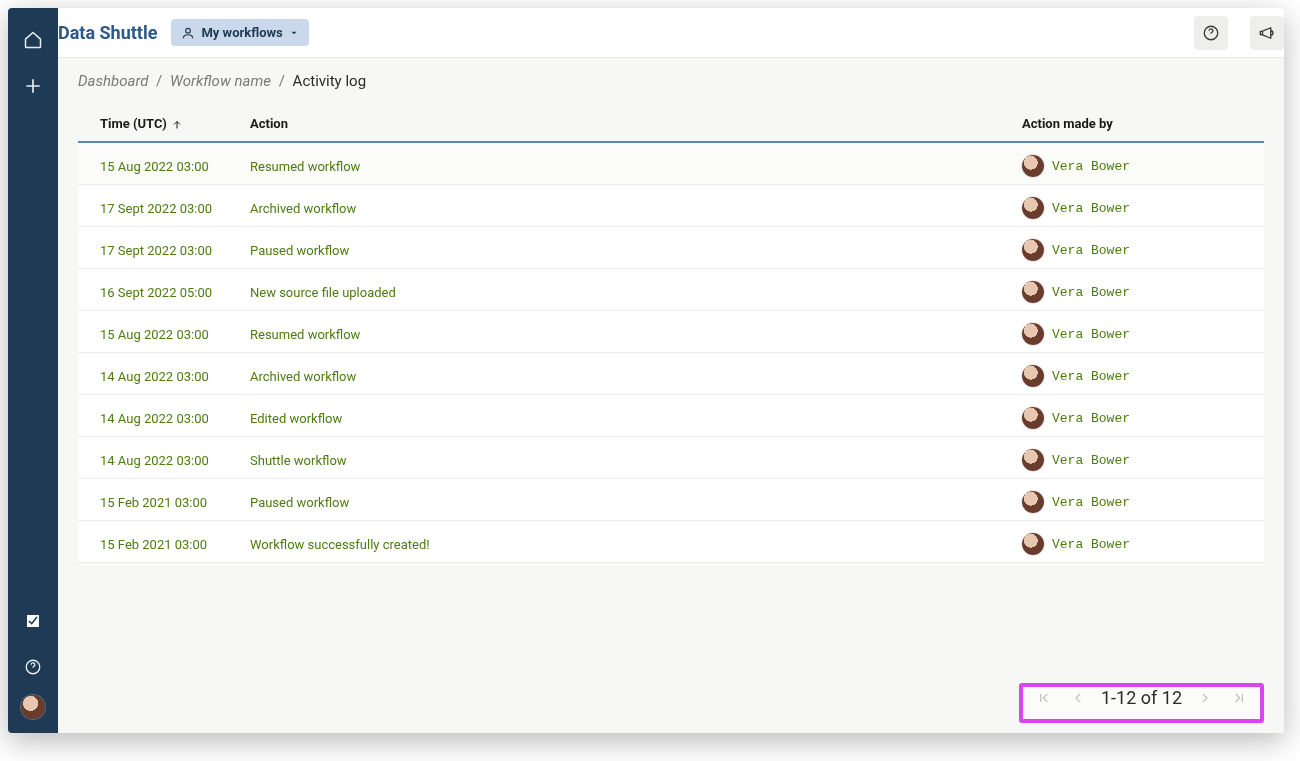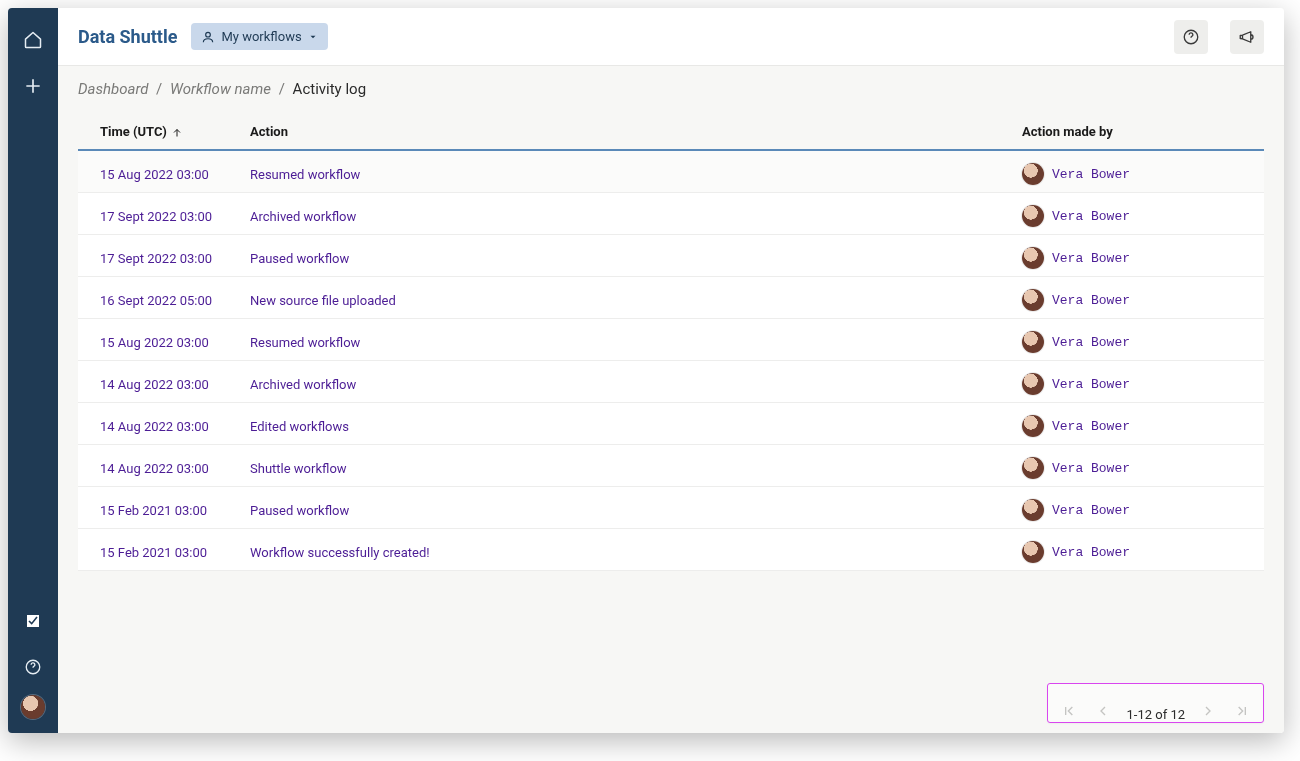--- a/index.html
+++ b/index.html
@@ -49,41 +49,41 @@
     
     .main {
       flex: 1;
       background: #f7f7f5;
       display: flex;
       flex-direction: column;
       min-width: 0;
       position: relative;
     }
     .topbar {
-      height: 58px;
+      height: 50px;
       background: #fff;
       border-bottom: 1px solid #e8e8e6;
       display: flex;
       align-items: center;
-      padding: 0 20px;
+      padding: 0 0;
       gap: 14px;
     }
     .app-title {
       color: #2b5a8a;
       font-weight: 700;
       font-size: 18px;
     }
     .wf-chip {
       display: inline-flex;
       align-items: center;
       gap: 6px;
       background: #c9d8eb;
       color: #1f3a54;
       font-size: 13px;
-      font-weight: 400;
+      font-weight: 700;
       padding: 6px 10px;
       border-radius: 4px;
       cursor: pointer;
     }
     .wf-chip svg { display: block; }
     .top-spacer { flex: 1; }
     .top-icon-btn {
       width: 34px; height: 34px;
       background: #eeeeec;
       border-radius: 4px;
@@ -119,44 +119,44 @@
     .thead .col-time { display: flex; align-items: flex-end; gap: 4px; cursor: pointer; }
     .trow {
       display: grid;
       grid-template-columns: 150px 1fr 220px;
       align-items: center;
       padding: 12px 22px;
       height: 42px;
       background: #fff;
       border-bottom: 1px solid #ededec;
       font-size: 13px;
-      color: #4c1d95;
+      color: #4d7c0f;
     }
     .trow:first-child { background: #fbfbfa; }
     .user-cell { display: flex; align-items: center; gap: 8px; font-family: Liberation Mono, monospace; }
     .user-cell .uavatar {
       width: 22px; height: 22px; border-radius: 50%;
       background: radial-gradient(circle at 40% 35%, #e8c7b0 0 35%, #6a3c2e 36% 100%);
       box-shadow: 0 0 0 1px rgba(0,0,0,0.08);
       flex-shrink: 0;
     }
     
     .pager {
       position: absolute;
       right: 20px;
       bottom: 10px;
       height: 40px;
       background: #fbfbfa;
-      border: 1px solid #d946ef;
+      border: 4px solid #d946ef;
       border-radius: 3px;
       display: flex;
-      align-items: flex-end;
+      align-items: flex-start;
       gap: 12px;
       padding: 0 10px;
-      font-size: 13px;
+      font-size: 18px;
       color: #2b2b2b;
       box-shadow: 0 1px 2px rgba(0,0,0,0.04);
     }
     .pager .pbtn {
       width: 22px; height: 22px;
       display: flex; align-items: center; justify-content: center;
       color: #8a8a88;
       cursor: pointer;
     }
     .pager .pbtn.disabled { color: #c4c4c2; cursor: default; }
@@ -284,21 +284,21 @@
           <div class="trow">
             <div>14 Aug 2022 03:00</div>
             <div>Archived workflow</div>
             <div class="user-cell">
               <div class="uavatar"></div>
               <span>Vera Bower</span>
             </div>
           </div>
           <div class="trow">
             <div>14 Aug 2022 03:00</div>
-            <div>Edited workflows</div>
+            <div>Edited workflow</div>
             <div class="user-cell">
               <div class="uavatar"></div>
               <span>Vera Bower</span>
             </div>
           </div>
           <div class="trow">
             <div>14 Aug 2022 03:00</div>
             <div>Shuttle workflow</div>
             <div class="user-cell">
               <div class="uavatar"></div>

